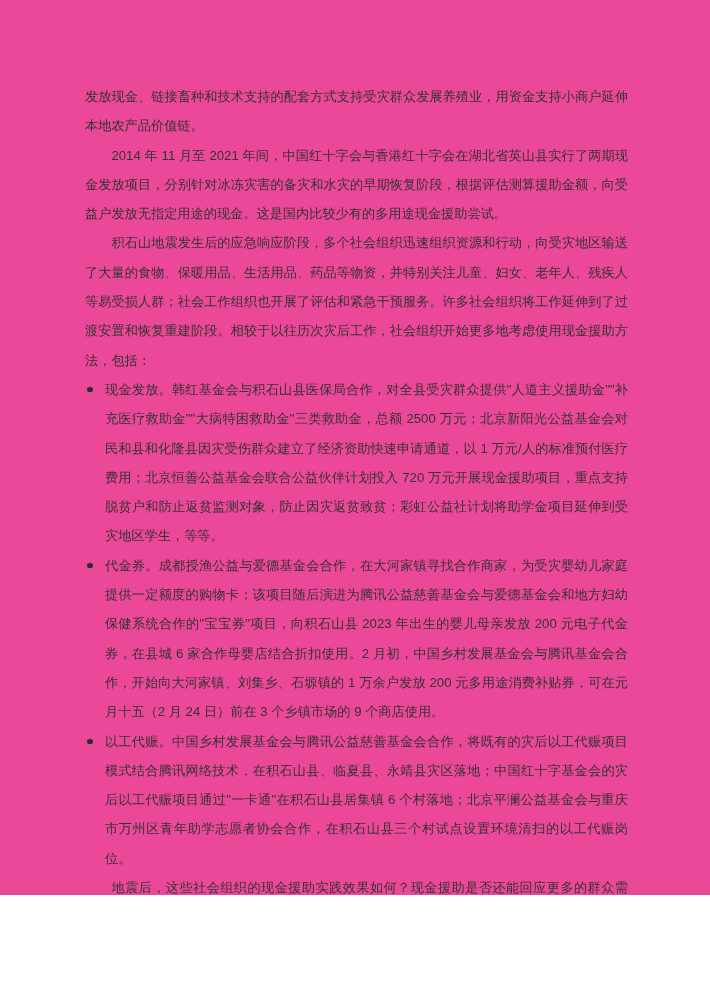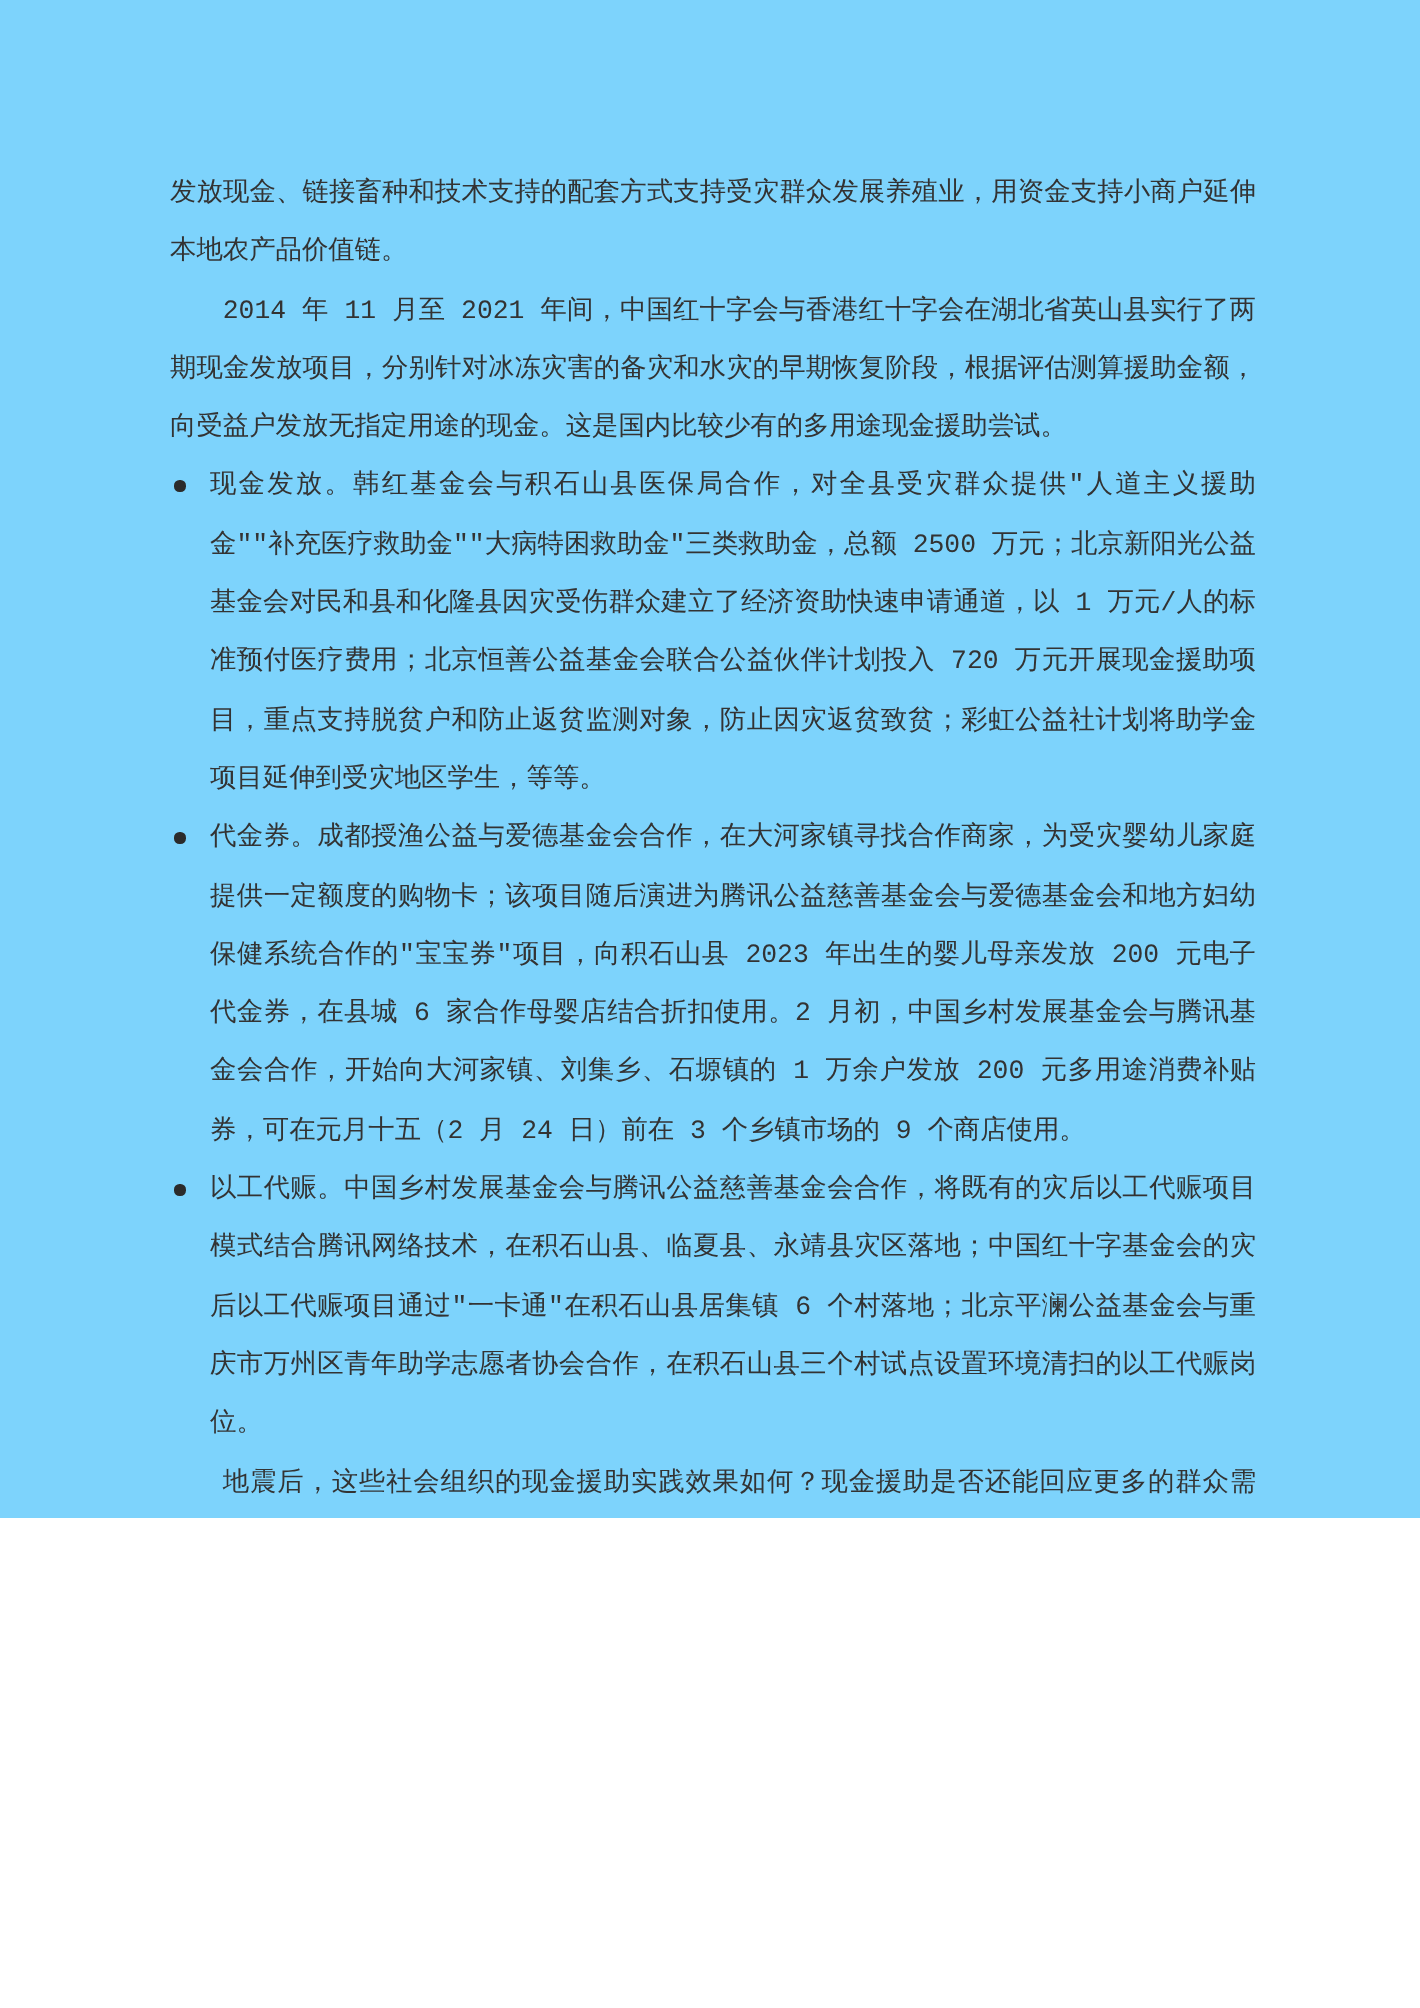--- a/index.html
+++ b/index.html
@@ -3,25 +3,25 @@
 <meta charset="utf-8">
 <style>
   html, body {
     margin: 0;
     padding: 0;
     background: #ffffff;
   }
   .page {
     position: relative;
     width: 710px;
-    height: 759px;
+    height: 895px;
     margin: 0 auto;
-    background: #7dd3fc;
+    background: #ec4899;
     overflow: hidden;
-    font-family: Liberation Mono, monospace;
+    font-family: Liberation Sans, sans-serif;
   }
   .content {
     position: absolute;
     left: 85px;
     top: 82px;
     width: 543px;
     color: #333333;
     font-size: 13.2px;
     line-height: 29.3px;
     text-align: justify;
@@ -52,20 +52,21 @@
   }
 </style>
 </head>
 <body>
 
 <div class="page">
   <div class="content">
 
   <div class="para plain">发放现金、链接畜种和技术支持的配套方式支持受灾群众发展养殖业，用资金支持小商户延伸本地农产品价值链。</div>
       <div class="para indent">2014 年 11 月至 2021 年间，中国红十字会与香港红十字会在湖北省英山县实行了两期现金发放项目，分别针对冰冻灾害的备灾和水灾的早期恢复阶段，根据评估测算援助金额，向受益户发放无指定用途的现金。这是国内比较少有的多用途现金援助尝试。</div>
+      <div class="para indent">积石山地震发生后的应急响应阶段，多个社会组织迅速组织资源和行动，向受灾地区输送了大量的食物、保暖用品、生活用品、药品等物资，并特别关注儿童、妇女、老年人、残疾人等易受损人群；社会工作组织也开展了评估和紧急干预服务。许多社会组织将工作延伸到了过渡安置和恢复重建阶段。相较于以往历次灾后工作，社会组织开始更多地考虑使用现金援助方法，包括：</div>
       <div class="para bullet">
         <span class="bullet-dot"></span>
         <span class="bullet-text">现金发放。韩红基金会与积石山县医保局合作，对全县受灾群众提供"人道主义援助金""补充医疗救助金""大病特困救助金"三类救助金，总额 2500 万元；北京新阳光公益基金会对民和县和化隆县因灾受伤群众建立了经济资助快速申请通道，以 1 万元/人的标准预付医疗费用；北京恒善公益基金会联合公益伙伴计划投入 720 万元开展现金援助项目，重点支持脱贫户和防止返贫监测对象，防止因灾返贫致贫；彩虹公益社计划将助学金项目延伸到受灾地区学生，等等。</span>
       </div>
       <div class="para bullet">
         <span class="bullet-dot"></span>
         <span class="bullet-text">代金券。成都授渔公益与爱德基金会合作，在大河家镇寻找合作商家，为受灾婴幼儿家庭提供一定额度的购物卡；该项目随后演进为腾讯公益慈善基金会与爱德基金会和地方妇幼保健系统合作的"宝宝券"项目，向积石山县 2023 年出生的婴儿母亲发放 200 元电子代金券，在县城 6 家合作母婴店结合折扣使用。2 月初，中国乡村发展基金会与腾讯基金会合作，开始向大河家镇、刘集乡、石塬镇的 1 万余户发放 200 元多用途消费补贴券，可在元月十五（2 月 24 日）前在 3 个乡镇市场的 9 个商店使用。</span>
       </div>
       <div class="para bullet">
         <span class="bullet-dot"></span>

